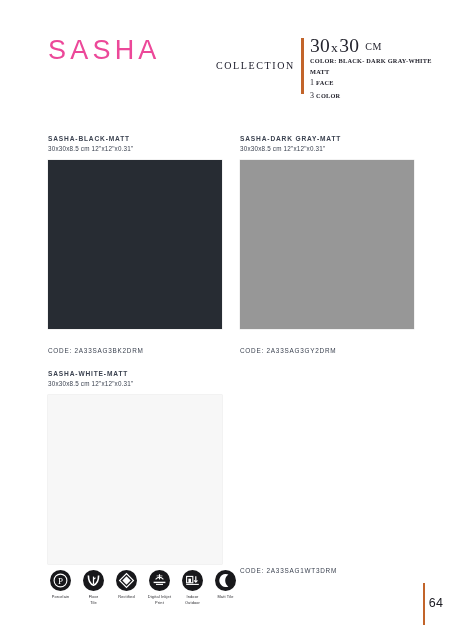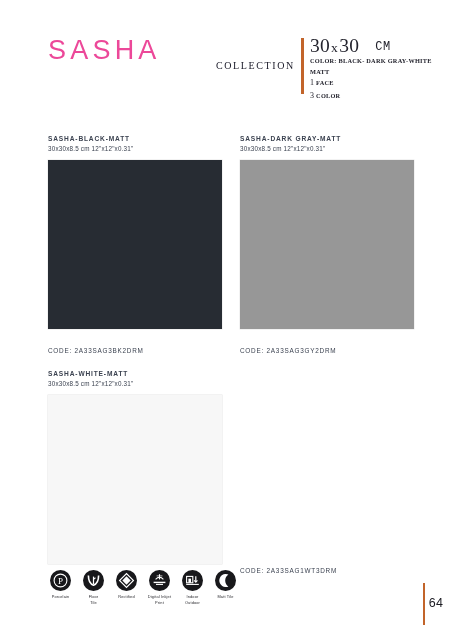--- a/index.html
+++ b/index.html
@@ -66,25 +66,24 @@
     color: #23232d;
     letter-spacing: 0.3px;
     line-height: 1.05;
     white-space: nowrap;
   }
   .spec-size .x {
     font-size: 13.5px;
     padding: 0 1px;
   }
   .spec-size .unit {
-    font-size: 12px;
+    font-size: 10px;
     letter-spacing: 0.5px;
-    padding-left: 16px;
+    padding-left: 6px;
     vertical-align: 2px;
-    font-family: Liberation Mono, monospace;
   }
   .spec-line {
     font-family: "Liberation Serif", serif;
     font-size: 6.3px;
     font-weight: bold;
     letter-spacing: 0.25px;
     color: #23232d;
     line-height: 1.62;
     white-space: nowrap;
   }

